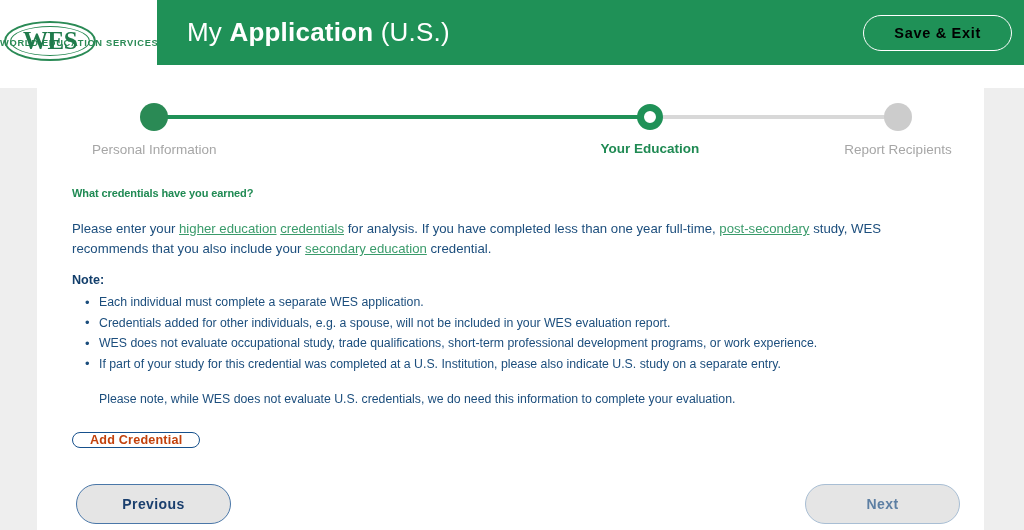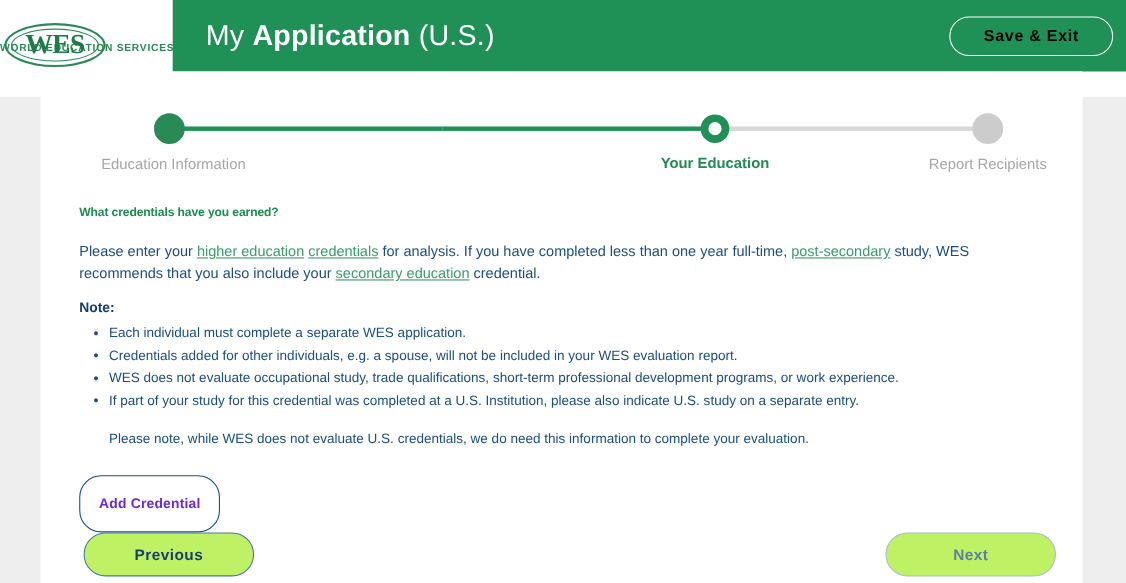--- a/index.html
+++ b/index.html
@@ -243,41 +243,41 @@
   #note-list li .cont {
     display: block;
     margin-top: 16px;
   }
 
   #add-credential {
     margin-top: 21px;
     border: 1.6px solid #16508c;
     border-radius: 20px;
     background: #ffffff;
-    color: #6d28d9;
+    color: #c2410c;
     font-size: 12.6px;
     font-weight: bold;
     letter-spacing: 0.2px;
-    padding: 18px 17px;
+    padding: 0 17px;
     cursor: pointer;
     font-family: "Liberation Sans", sans-serif;
   }
 
   
   #nav {
     position: absolute;
     left: 35px; right: 24px;
     top: 419px;
     height: 60px;
   }
   .nav-btn {
     position: absolute;
     top: 0;
     border-radius: 24px;
-    background: #bef264;
+    background: #e5e5e5;
     font-size: 14px;
     font-weight: bold;
     letter-spacing: 0.4px;
     padding: 11px 0;
     width: 155px;
     text-align: center;
     cursor: pointer;
     font-family: "Liberation Sans", sans-serif;
     box-sizing: border-box;
   }
@@ -321,21 +321,21 @@
 
   <div id="card">
 
     <div id="stepper">
       <div class="track done" style="left:117px;  width:248px;"></div>
       <div class="track done" style="left:365px;  width:248px;"></div>
       <div class="track" style="left:613px;  width:248px;"></div>
 
       <div class="step" style="left:117px;">
         <div class="dot"></div>
-        <div class="step-label">Education Information</div>
+        <div class="step-label">Personal Information</div>
       </div>
 
 
       <div class="step active" style="left:613px;">
         <div class="dot current"></div>
         <div class="step-label">Your Education</div>
       </div>
 
       <div class="step" style="left:861px;">
         <div class="dot pending"></div>

